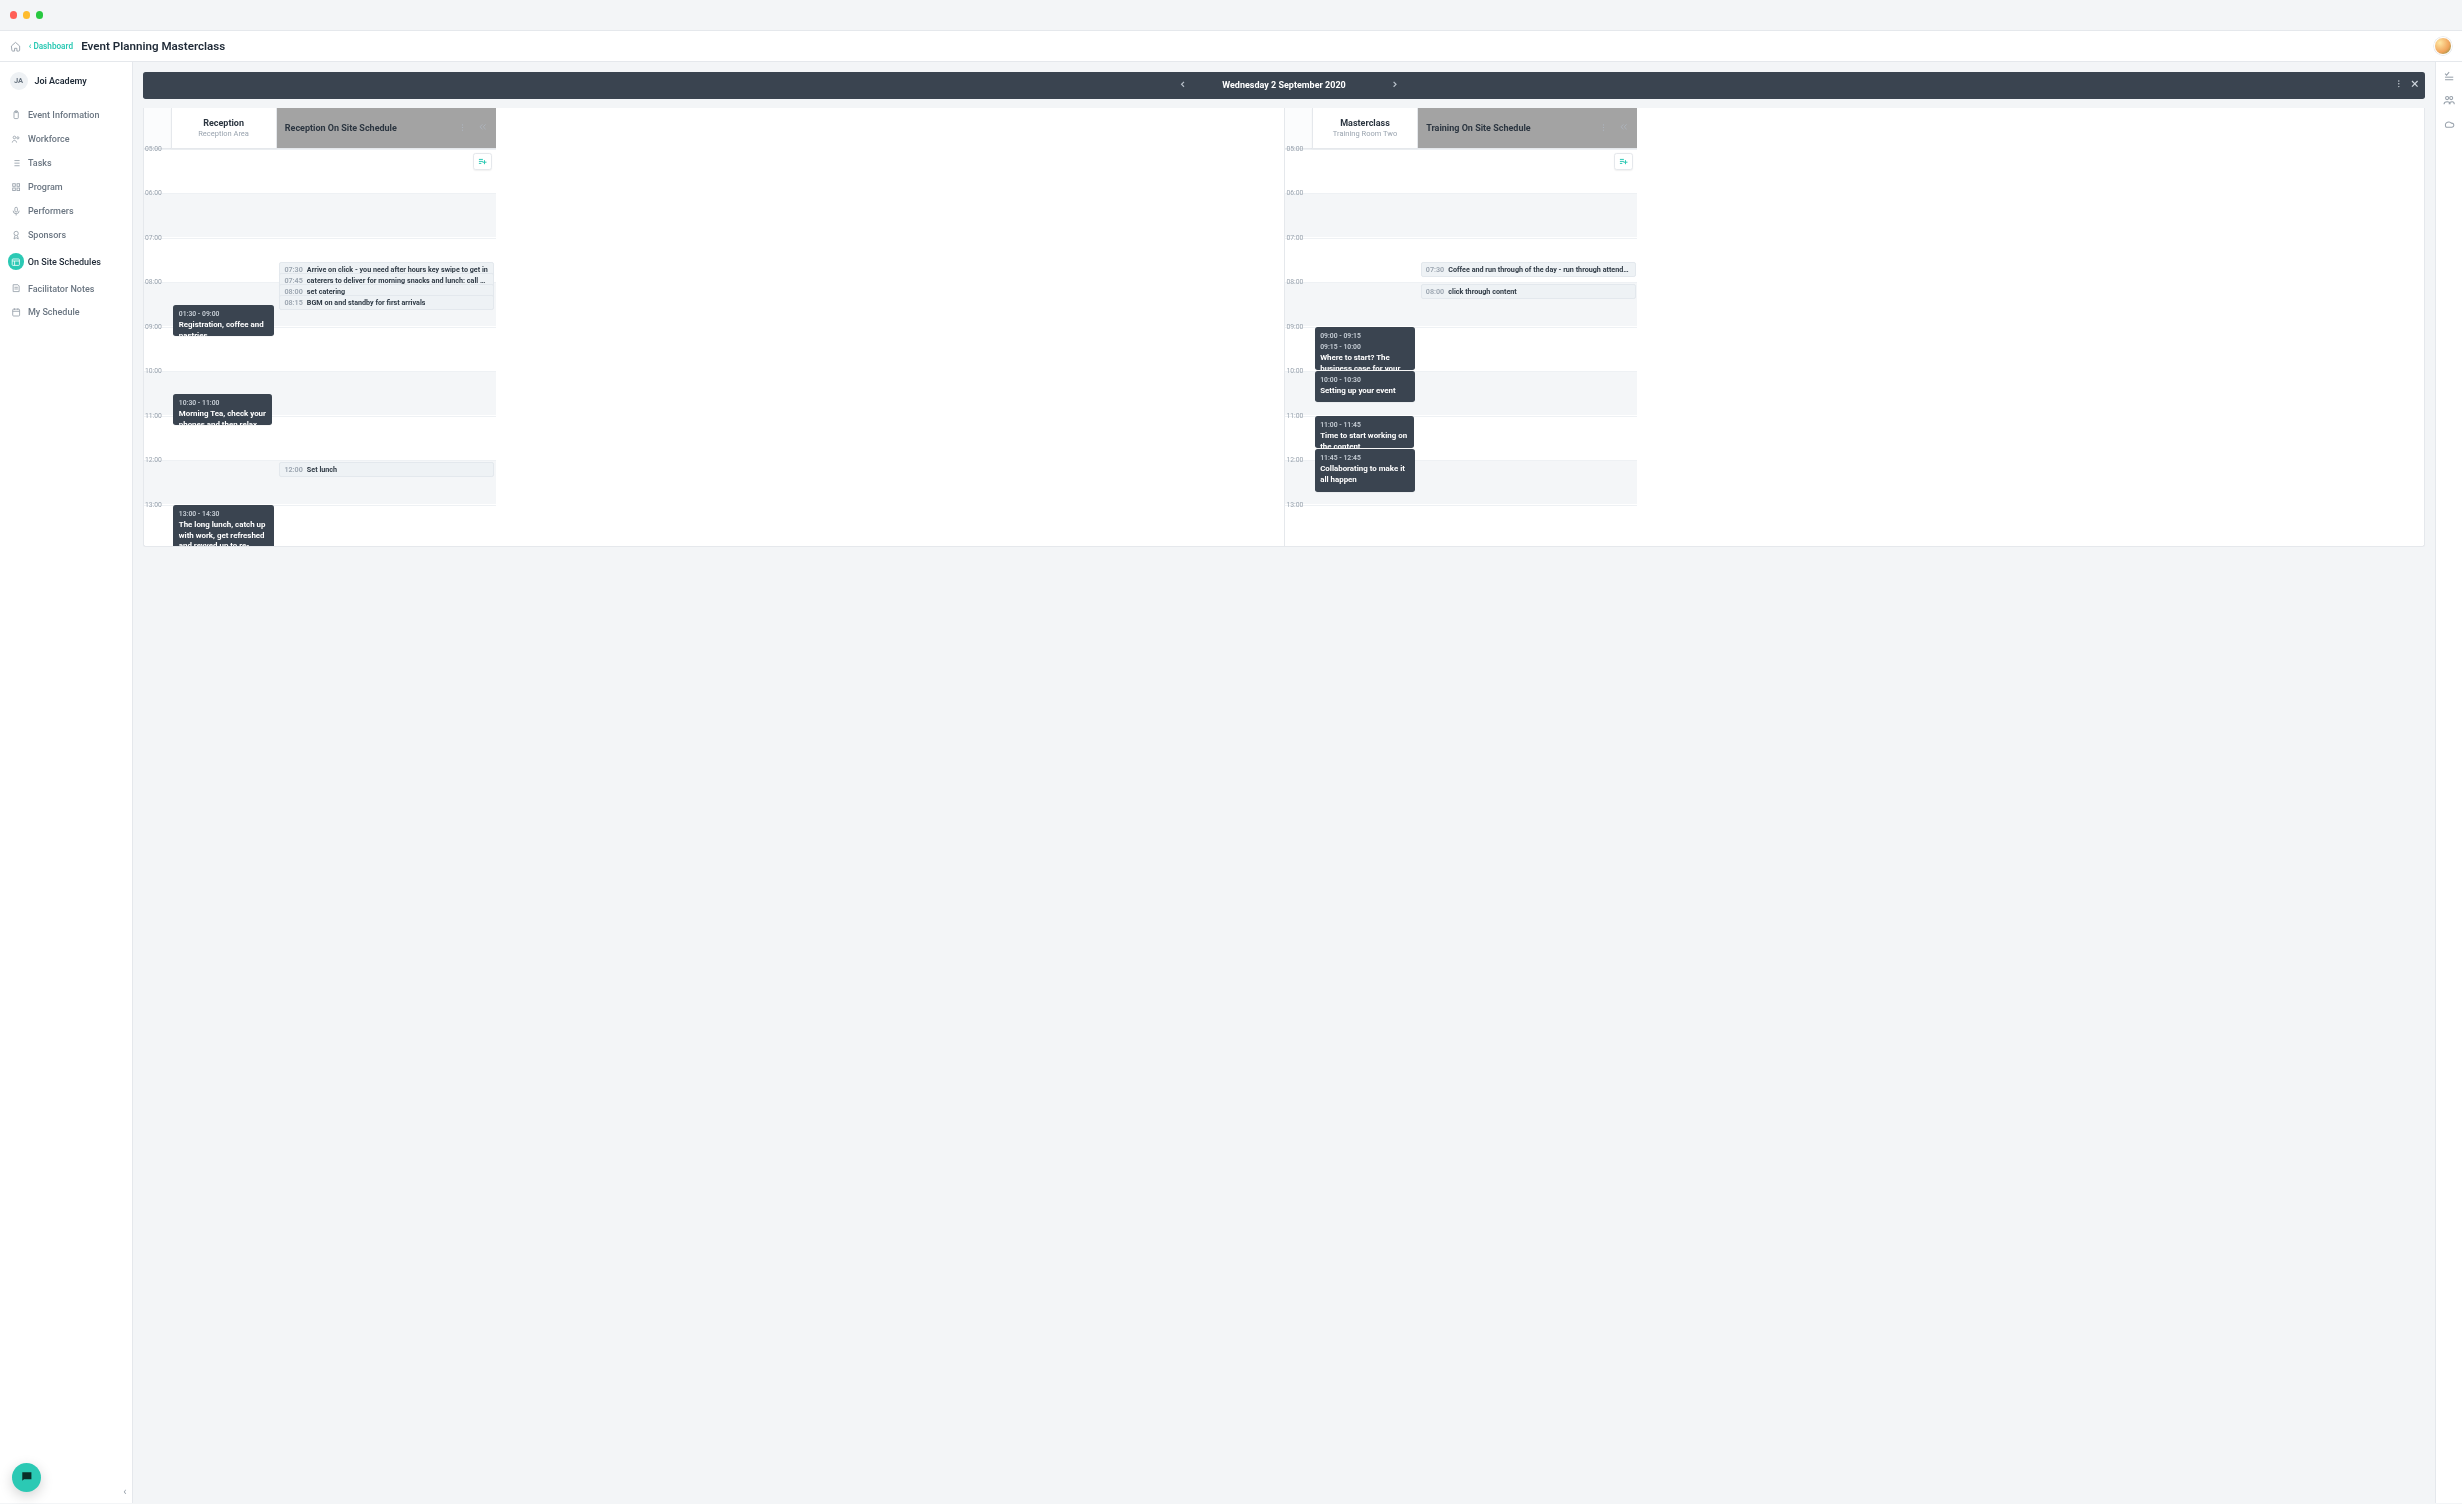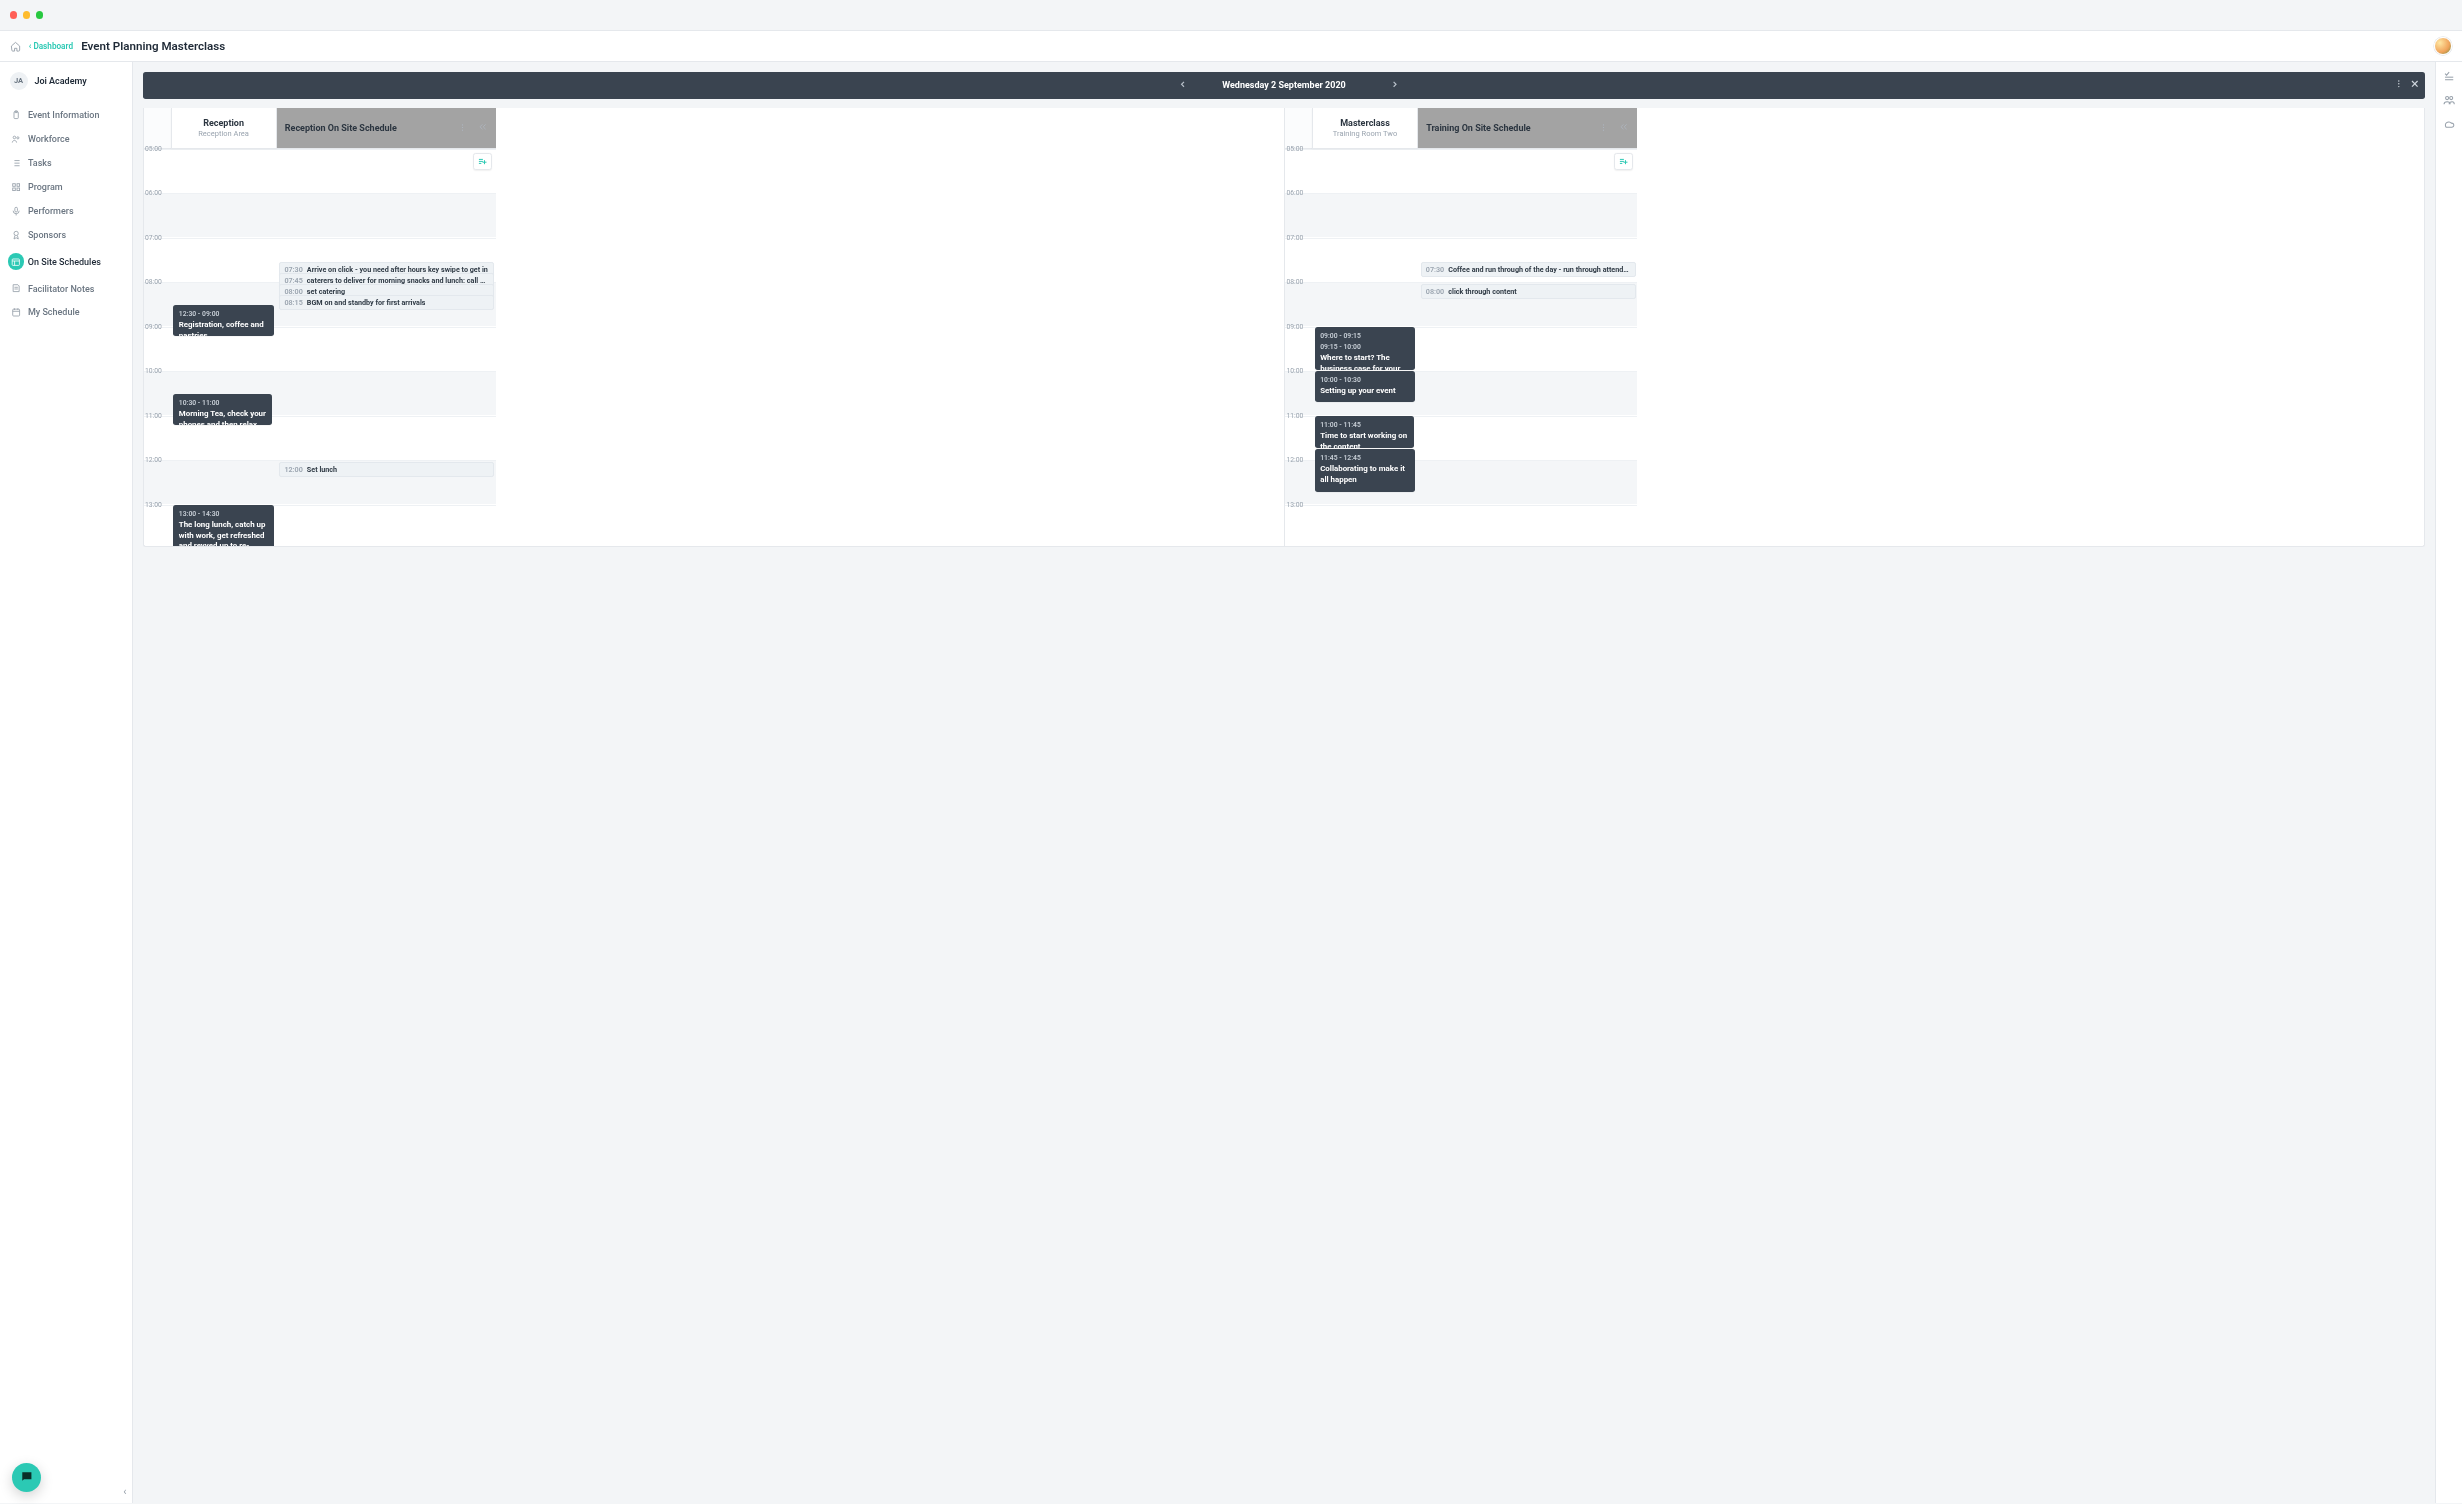--- a/index.html
+++ b/index.html
@@ -451,21 +451,21 @@
               <div class="row" style="top: 0px; height: 44px;"></div>
               <div class="row alt" style="top: 44px; height: 44px;"></div>
               <div class="row" style="top: 89px; height: 44px;"></div>
               <div class="row alt" style="top: 133px; height: 44px;"></div>
               <div class="row" style="top: 178px; height: 44px;"></div>
               <div class="row alt" style="top: 222px; height: 44px;"></div>
               <div class="row" style="top: 267px; height: 44px;"></div>
               <div class="row alt" style="top: 311px; height: 44px;"></div>
               <div class="row" style="top: 356px; height: 44px;"></div>
             </div>
-            <div class="event" style="left: 2.7px; right: 2.7px; top: 156px; height: 31px;"><span class="time">12:30 - 09:00</span><span class="label">Registration, coffee and pastries</span></div>
+            <div class="event" style="left: 2.7px; right: 2.7px; top: 156px; height: 31px;"><span class="time">01:30 - 09:00</span><span class="label">Registration, coffee and pastries</span></div>
             <div class="event" style="left: 2.7px; right: 5px; top: 245px; height: 31px;"><span class="time">10:30 - 11:00</span><span class="label">Morning Tea, check your phones and then relax</span></div>
             <div class="event" style="left: 2.7px; right: 2.7px; top: 356px; height: 65px;"><span class="time">13:00 - 14:30</span><span class="label">The long lunch, catch up with work, get refreshed and revved up to re-engage</span></div>
           </div>
           <div class="schedcol grid">
             <div class="rows">
               <div class="row" style="top: 0px; height: 44px;"></div>
               <div class="row alt" style="top: 44px; height: 44px;"></div>
               <div class="row" style="top: 89px; height: 44px;"></div>
               <div class="row alt" style="top: 133px; height: 44px;"></div>
               <div class="row" style="top: 178px; height: 44px;"></div>

